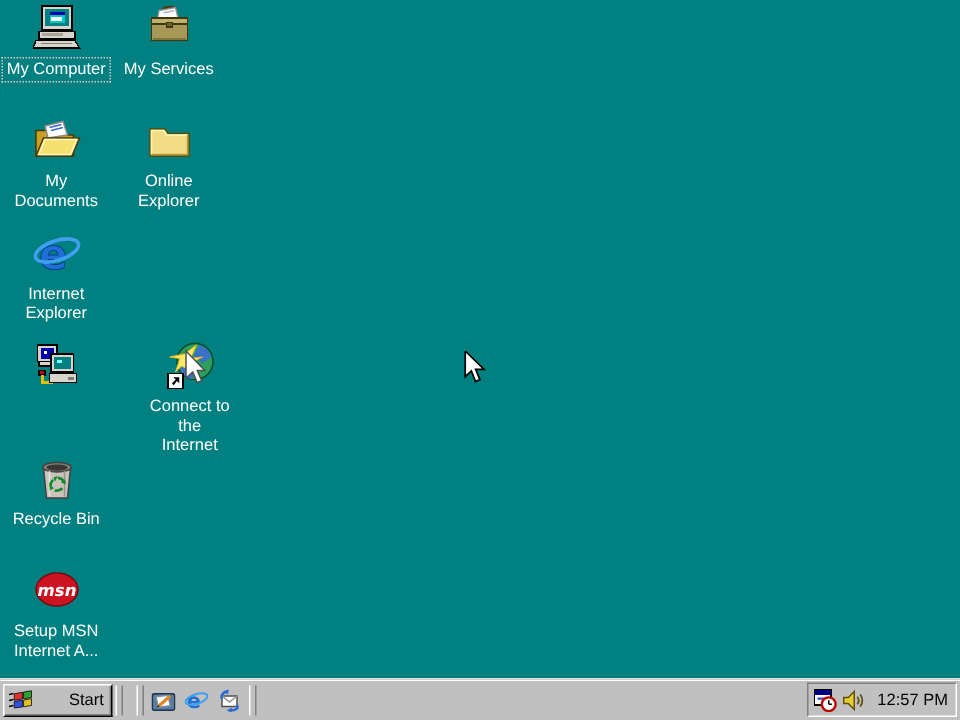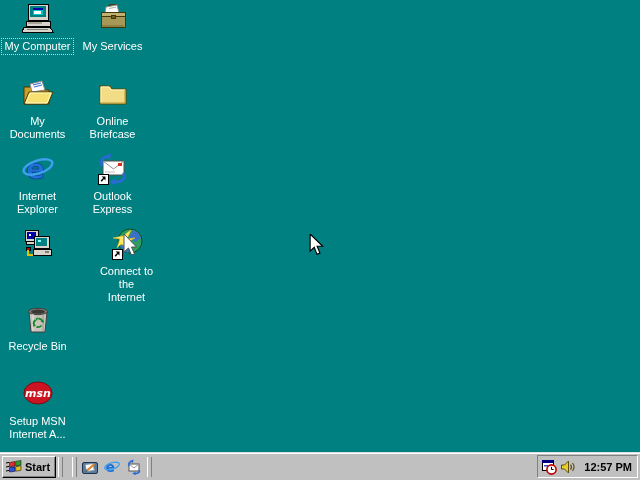--- a/index.html
+++ b/index.html
@@ -30,40 +30,40 @@
     display:flex;align-items:center;
   }
   #start-button{
     margin-left:2px;height:22px;padding:0 5px 0 3px;
     display:flex;align-items:center;gap:3px;
     background:#c0c0c0;
     border-top:1px solid #ffffff;border-left:1px solid #ffffff;
     border-right:1px solid #000000;border-bottom:1px solid #000000;
     box-shadow:inset -1px -1px 0 #808080;
   }
-  #start-button span{font-size:11px;font-weight:bold;color:#000;}
+  #start-button span{font-size:11px;font-weight:normal;color:#000;margin-left:21px;}
   .ql-handle{
     width:3px;height:20px;margin:0 2px;background:#c0c0c0;
     border-left:1px solid #ffffff;border-right:1px solid #808080;
   }
   .ql-gap{width:5px;height:1px;}
   .ql-btn{
     width:20px;height:20px;display:flex;align-items:center;justify-content:center;
     background:transparent;border:none;padding:0;margin:0 1px;
   }
   .ql-btn svg{width:16px;height:16px;display:block;}
   #taskbar-spacer{flex:1;}
   #tray{
     height:21px;margin-right:2px;padding:0 5px 0 3px;
     display:flex;align-items:center;gap:3px;
     border-top:1px solid #808080;border-left:1px solid #808080;
     border-bottom:1px solid #ffffff;border-right:1px solid #ffffff;
   }
   #tray svg{width:16px;height:16px;display:block;}
-  #tray-clock{font-size:11px;color:#000;margin-left:5px;white-space:nowrap;font-weight:bold;}
+  #tray-clock{font-size:11px;color:#000;margin-left:5px;white-space:nowrap;}
   
   #cursor{position:absolute;left:309px;top:234px;width:16px;height:24px;pointer-events:none;}
 </style>
 </head>
 <body>
 
 <div id="desktop">
 
   <div class="icon-cell" style="left:0;top:3px">
     <svg viewBox="0 0 32 32">
@@ -165,39 +165,23 @@
   </div>
 
   <div class="icon-cell" style="left:75px;top:78px">
     <svg viewBox="0 0 32 32">
       <polygon points="3,8 13,8 15,11 29,11 29,26 3,26" fill="#f2dd86" stroke="#5a4a00"></polygon>
       <polyline points="4,25 4,9 12,9 14,12 28,12" fill="none" stroke="#fcf4c0"></polyline>
       <line x1="28" y1="12" x2="28" y2="25" stroke="#b89838"></line>
       <line x1="4" y1="25" x2="28" y2="25" stroke="#b89838"></line>
     </svg>
     <span class="icon-label">Online
-Briefcase</span>
-  </div>
-
-  <div class="icon-cell" style="left:75px;top:153px">
-    <svg viewBox="0 0 32 32">
-      <rect x="6" y="8" width="21" height="14" fill="#ffffff" stroke="#505050"></rect>
-      <polyline points="6,8 16.5,16 27,8" fill="none" stroke="#909090"></polyline>
-      <rect x="21" y="10" width="4" height="3" fill="#d03020"></rect>
-      <line x1="8" y1="19" x2="18" y2="19" stroke="#c0c0c0"></line>
-      <path d="M12 3 C5 4 3 8 5 13" fill="none" stroke="#2a6ad4" stroke-width="2.6"></path>
-      <polygon points="14,0.5 8,3.5 13,6.5" fill="#2a6ad4"></polygon>
-      <path d="M26 20 C30 25 25 30 16 29" fill="none" stroke="#2a6ad4" stroke-width="2.6"></path>
-      <polygon points="12,29 18,26 18,32" fill="#2a6ad4"></polygon>
-      <rect x="1" y="21" width="10" height="10" fill="#ffffff" stroke="#000000" shape-rendering="crispEdges"></rect>
-      <polygon points="8.5,23.5 8.5,27.5 7,26 4.8,28.8 3.6,27.6 6.2,25 4.5,23.5" fill="#000000"></polygon>
-    </svg>
-    <span class="icon-label">Outlook
-Express</span>
-  </div>
+Explorer</span>
+  </div>
+
 
   <div class="icon-cell" style="left:89px;top:228px">
     <svg viewBox="0 0 32 32">
       <circle cx="19" cy="13" r="12" fill="#2e9e5e" stroke="#0c4c28"></circle>
       <path d="M22 2 a12 12 0 0 1 8 8 l-6 4 -6-5 z" fill="#3a70c8"></path>
       <path d="M9 18 a12 12 0 0 0 8 7 l2-5 -6-5 z" fill="#3a70c8"></path>
       <polygon points="12,8 20,2 16,11 24,10 14,15 18,20 10,16 6,20 9,11 2,10" fill="#ffe866" stroke="#f0c020" stroke-width="0.6"></polygon>
       <polygon points="13,6 13,24 17.5,20 20.5,27 23.5,25.8 20.5,19 25.5,19" fill="#ffffff" stroke="#505050"></polygon>
       <rect x="1" y="21" width="10" height="10" fill="#ffffff" stroke="#000000" shape-rendering="crispEdges"></rect>
       <polygon points="8.5,23.5 8.5,27.5 7,26 4.8,28.8 3.6,27.6 6.2,25 4.5,23.5" fill="#000000"></polygon>

